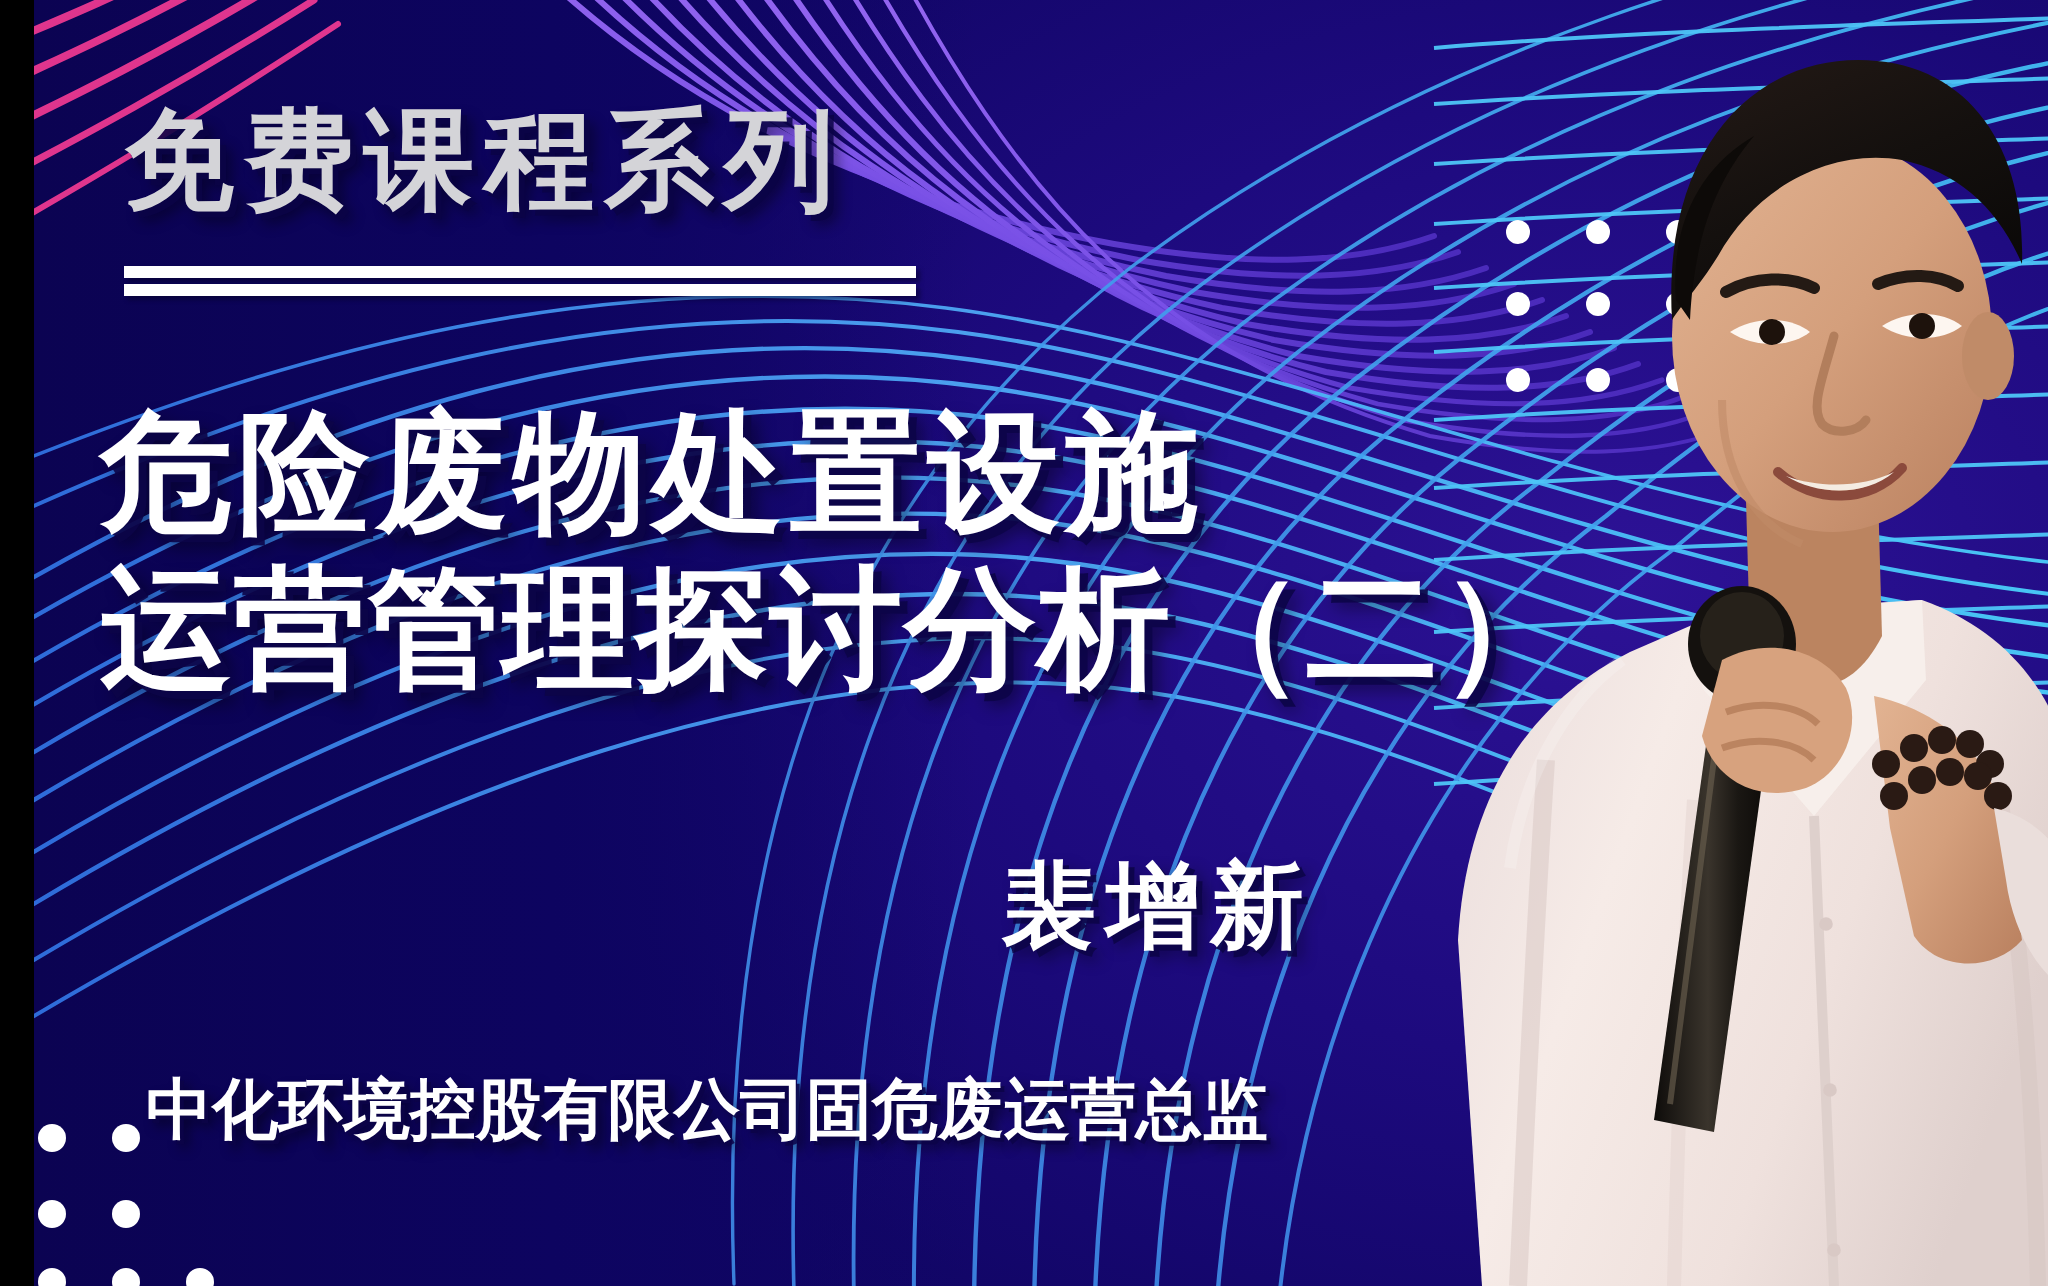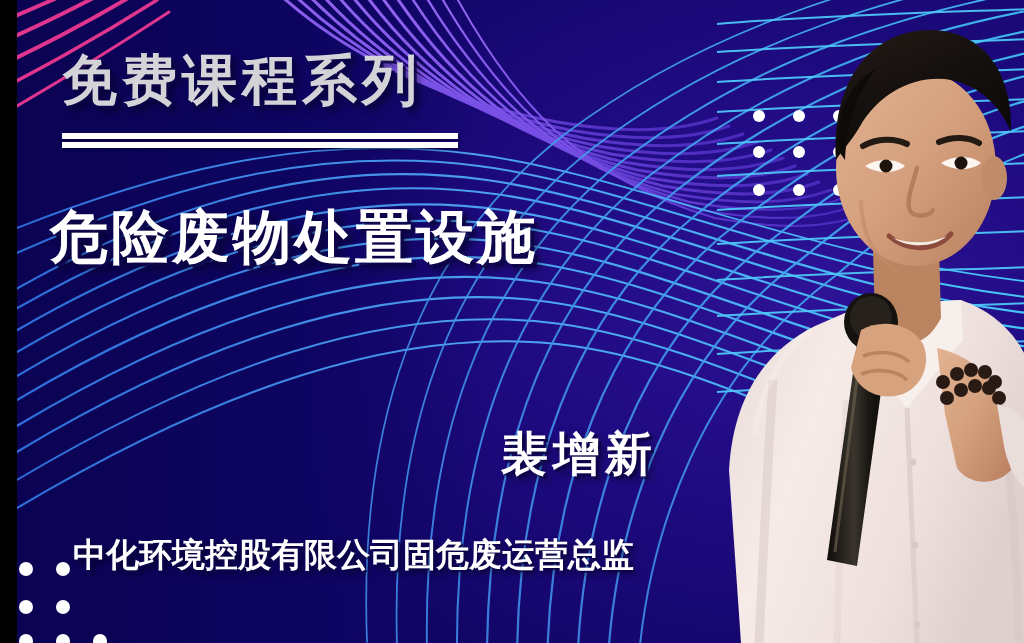--- a/index.html
+++ b/index.html
@@ -72,28 +72,28 @@
     box-shadow: 2px 2px 2px rgba(5,2,40,0.5);
   }
   .rule + .rule { margin-top: 3px; }
 
   .title-block {
     position: absolute;
     left: 33px;
     top: 203px;
   }
   .title-line {
-    font-size: 58px;
+    font-size: 66px;
     line-height: 1.18;
     font-weight: bold;
     color: #ffffff;
     letter-spacing: 3px;
     white-space: nowrap;
     text-shadow: 4px 4px 0 rgba(12,4,72,0.9), 6px 6px 9px rgba(0,0,0,0.5);
-    font-family: Liberation Sans, sans-serif;
+    font-family: Liberation Mono, monospace;
   }
   .title-line.second { letter-spacing: 1px; }
 
   .speaker {
     position: absolute;
     left: 484px;
     top: 430px;
     font-size: 47px;
     line-height: 1;
     font-weight: bold;
@@ -370,20 +370,21 @@
 
     <div class="kicker">免费课程系列</div>
 
     <div class="rule-group">
       <div class="rule"></div>
       <div class="rule"></div>
     </div>
 
     <div class="title-block">
       <div class="title-line first">危险废物处置设施</div>
+      <div class="title-line second">运营管理探讨分析（二）</div>
     </div>
 
     <div class="speaker">裴增新</div>
 
     <div class="credits">
       <div class="credit-line">中化环境控股有限公司固危废运营总监</div>
     </div>
 
   </div>
 </div>

